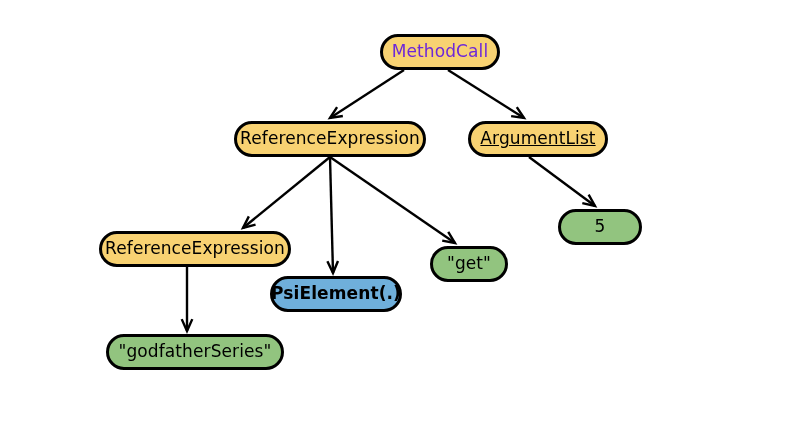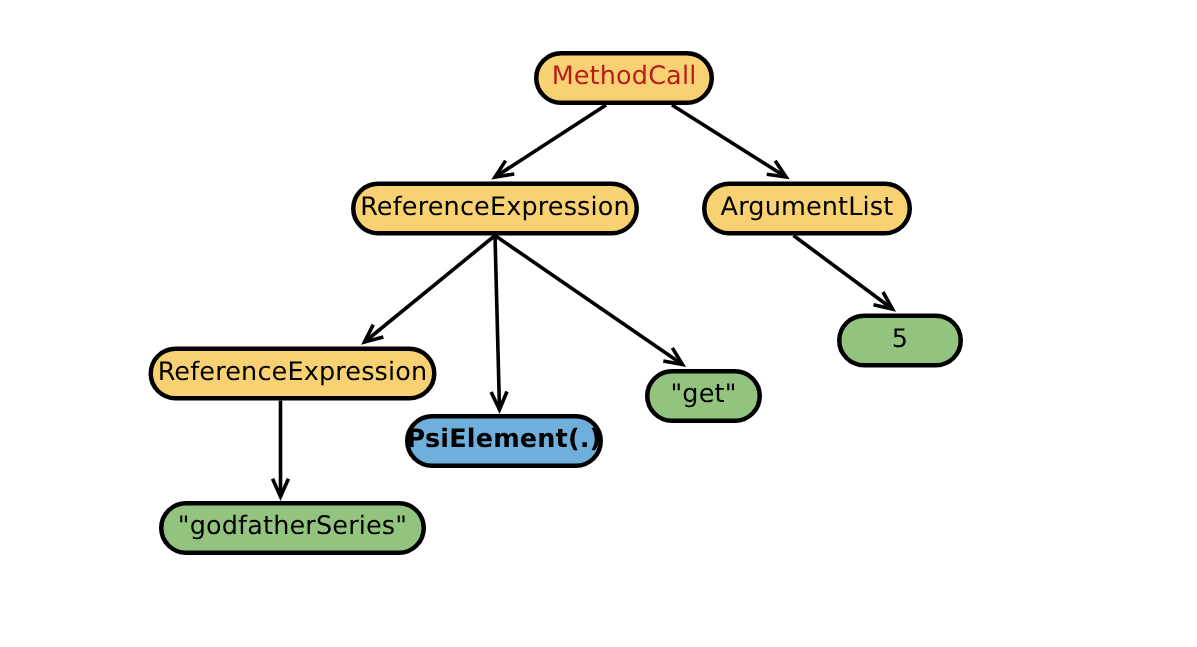--- a/index.html
+++ b/index.html
@@ -74,27 +74,27 @@
         <line x1="529" y1="157" x2="595" y2="206" stroke="#000000" stroke-width="2.4"></line>
         <path d="M 588.6291885410876 194.66806453623252 L 595 206 L 582.3094724016839 203.18033525461303" stroke="#000000" stroke-width="2.4" fill="none" stroke-linecap="butt" stroke-linejoin="miter"></path>
       </g>
       <g>
         <line x1="187" y1="267" x2="187" y2="331" stroke="#000000" stroke-width="2.4"></line>
         <path d="M 192.3008858897744 319.12984377594 L 187 331 L 181.6991141102256 319.12984377594" stroke="#000000" stroke-width="2.4" fill="none" stroke-linecap="butt" stroke-linejoin="miter"></path>
       </g>
     </svg>
 
   <div id="node-layer">
-      <div class="node" style="left: 356px; top: 34px; width: 120px; height: 36px; background: rgb(248, 210, 114); border-color: rgb(0, 0, 0); color: #b91c1c;">
+      <div class="node" style="left: 380px; top: 34px; width: 120px; height: 36px; background: rgb(248, 210, 114); border-color: rgb(0, 0, 0); color: #6d28d9;">
         <span class="node-label">MethodCall</span>
       </div>
       <div class="node" style="left: 234px; top: 121px; width: 192px; height: 36px; background: rgb(248, 210, 114); border-color: rgb(0, 0, 0); color: rgb(0, 0, 0);">
         <span class="node-label">ReferenceExpression</span>
       </div>
-      <div class="node" style="left: 468px; top: 121px; width: 140px; height: 36px; background: rgb(248, 210, 114); border-color: rgb(0, 0, 0); color: rgb(0, 0, 0);">
+      <div class="node" style="left: 468px; top: 121px; width: 140px; height: 36px; background: rgb(248, 210, 114); border-color: rgb(0, 0, 0); color: rgb(0, 0, 0); text-decoration: underline;">
         <span class="node-label">ArgumentList</span>
       </div>
       <div class="node" style="left: 99px; top: 231px; width: 192px; height: 36px; background: rgb(248, 210, 114); border-color: rgb(0, 0, 0); color: rgb(0, 0, 0);">
         <span class="node-label">ReferenceExpression</span>
       </div>
       <div class="node" style="left: 270px; top: 276px; width: 132px; height: 36px; background: rgb(111, 175, 219); border-color: rgb(0, 0, 0); color: rgb(0, 0, 0); font-weight: bold;">
         <span class="node-label">PsiElement(.)</span>
       </div>
       <div class="node" style="left: 430px; top: 246px; width: 78px; height: 36px; background: rgb(146, 196, 127); border-color: rgb(0, 0, 0); color: rgb(0, 0, 0);">
         <span class="node-label">"get"</span>

